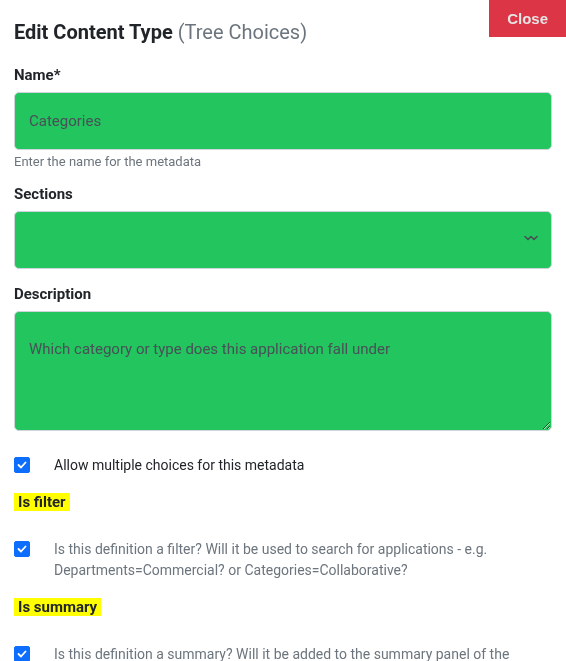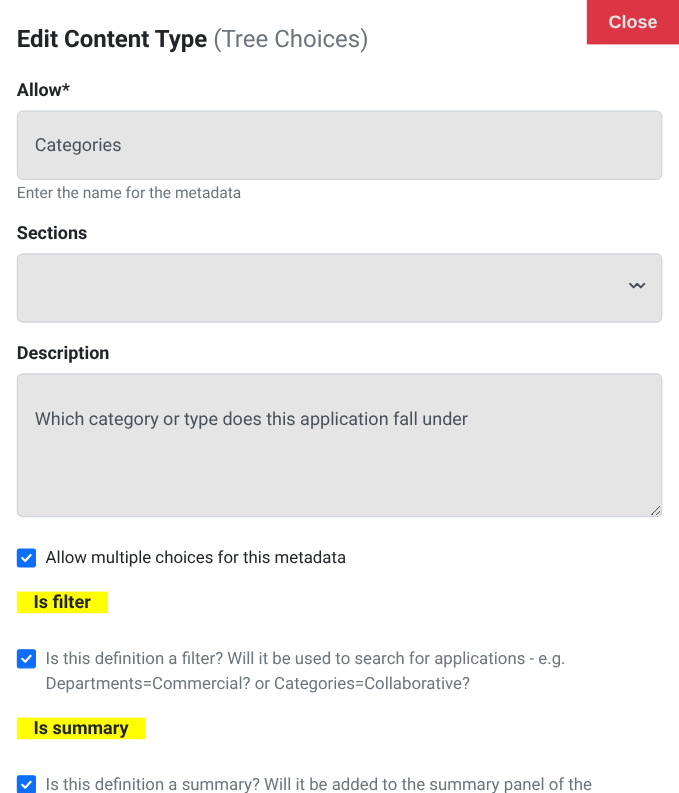--- a/index.html
+++ b/index.html
@@ -44,28 +44,28 @@
   .form-label {
     display: block;
     font-size: 15px;
     font-weight: 700;
     color: #212529;
     margin-bottom: 8px;
   }
   .form-label.highlight {
     display: inline-block;
     background: #ffff00;
-    padding: 0 14px;
+    padding: 0 4px;
   }
   .text-input, .select-input, .textarea-input {
     width: 100%;
     font-size: 15px;
     font-family: inherit;
     color: #495057;
-    background: #e5e5e5;
+    background: #22c55e;
     border: 1px solid #ced4da;
     border-radius: 5px;
     padding: 28px 14px;
   }
   .text-input { height: 42px; }
   .select-wrap { position: relative; }
   .select-input {
     height: 40px;
     appearance: none;
     -webkit-appearance: none;
@@ -84,21 +84,21 @@
     resize: both;
   }
   .help-text {
     font-size: 13px;
     color: #6c757d;
     margin-top: 4px;
   }
   .check-row {
     display: flex;
     align-items: flex-start;
-    gap: 8px;
+    gap: 24px;
     margin-top: 20px;
   }
   .checkbox {
     width: 16px;
     height: 16px;
     flex: 0 0 16px;
     background: #0d6efd;
     border: 1px solid #0d6efd;
     border-radius: 2px;
     display: flex;
@@ -120,21 +120,21 @@
 
 <div class="header-row">
   <h1 class="page-title">
     <span>Edit Content Type</span>
     <span class="subtitle">(Tree Choices)</span>
   </h1>
   <button class="close-btn">Close</button>
 </div>
 
 <div class="form-group">
-  <label class="form-label">Allow*</label>
+  <label class="form-label">Name*</label>
   <input type="text" class="text-input" value="Categories" style="">
   <div class="help-text">Enter the name for the metadata</div>
 </div>
 
 <div class="form-group">
   <label class="form-label">Sections</label>
   <div class="select-wrap">
     <select class="select-input">
       <option>General</option>
     </select>

